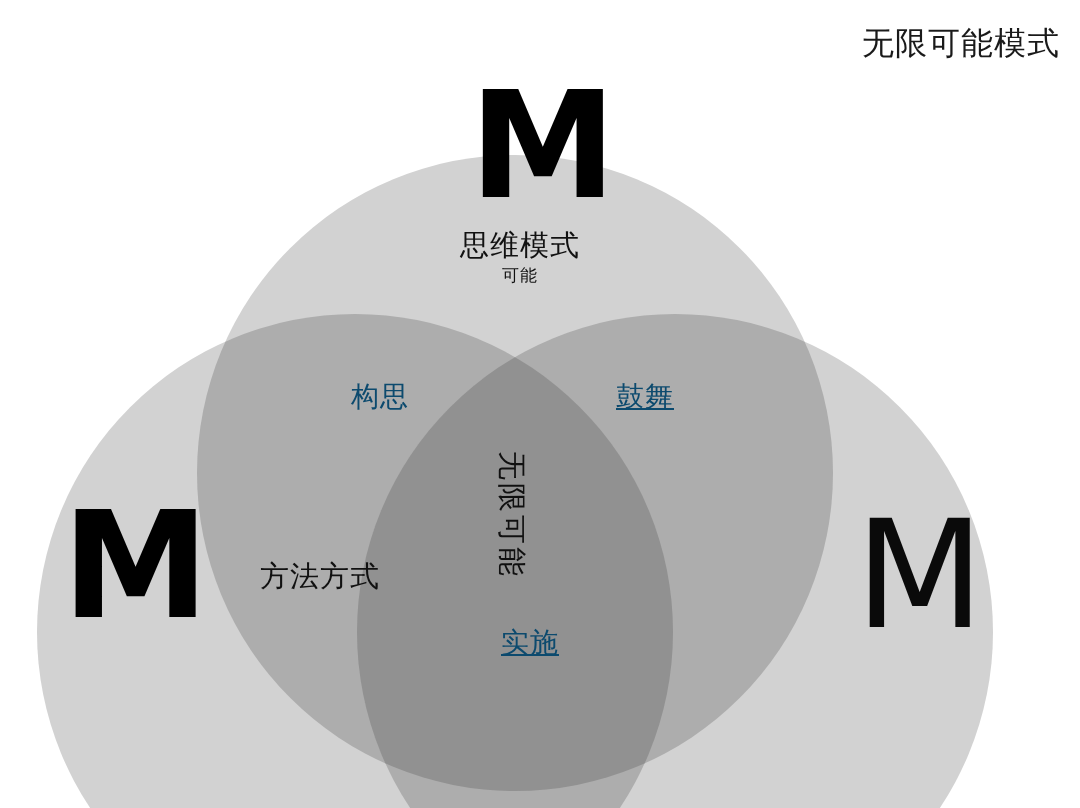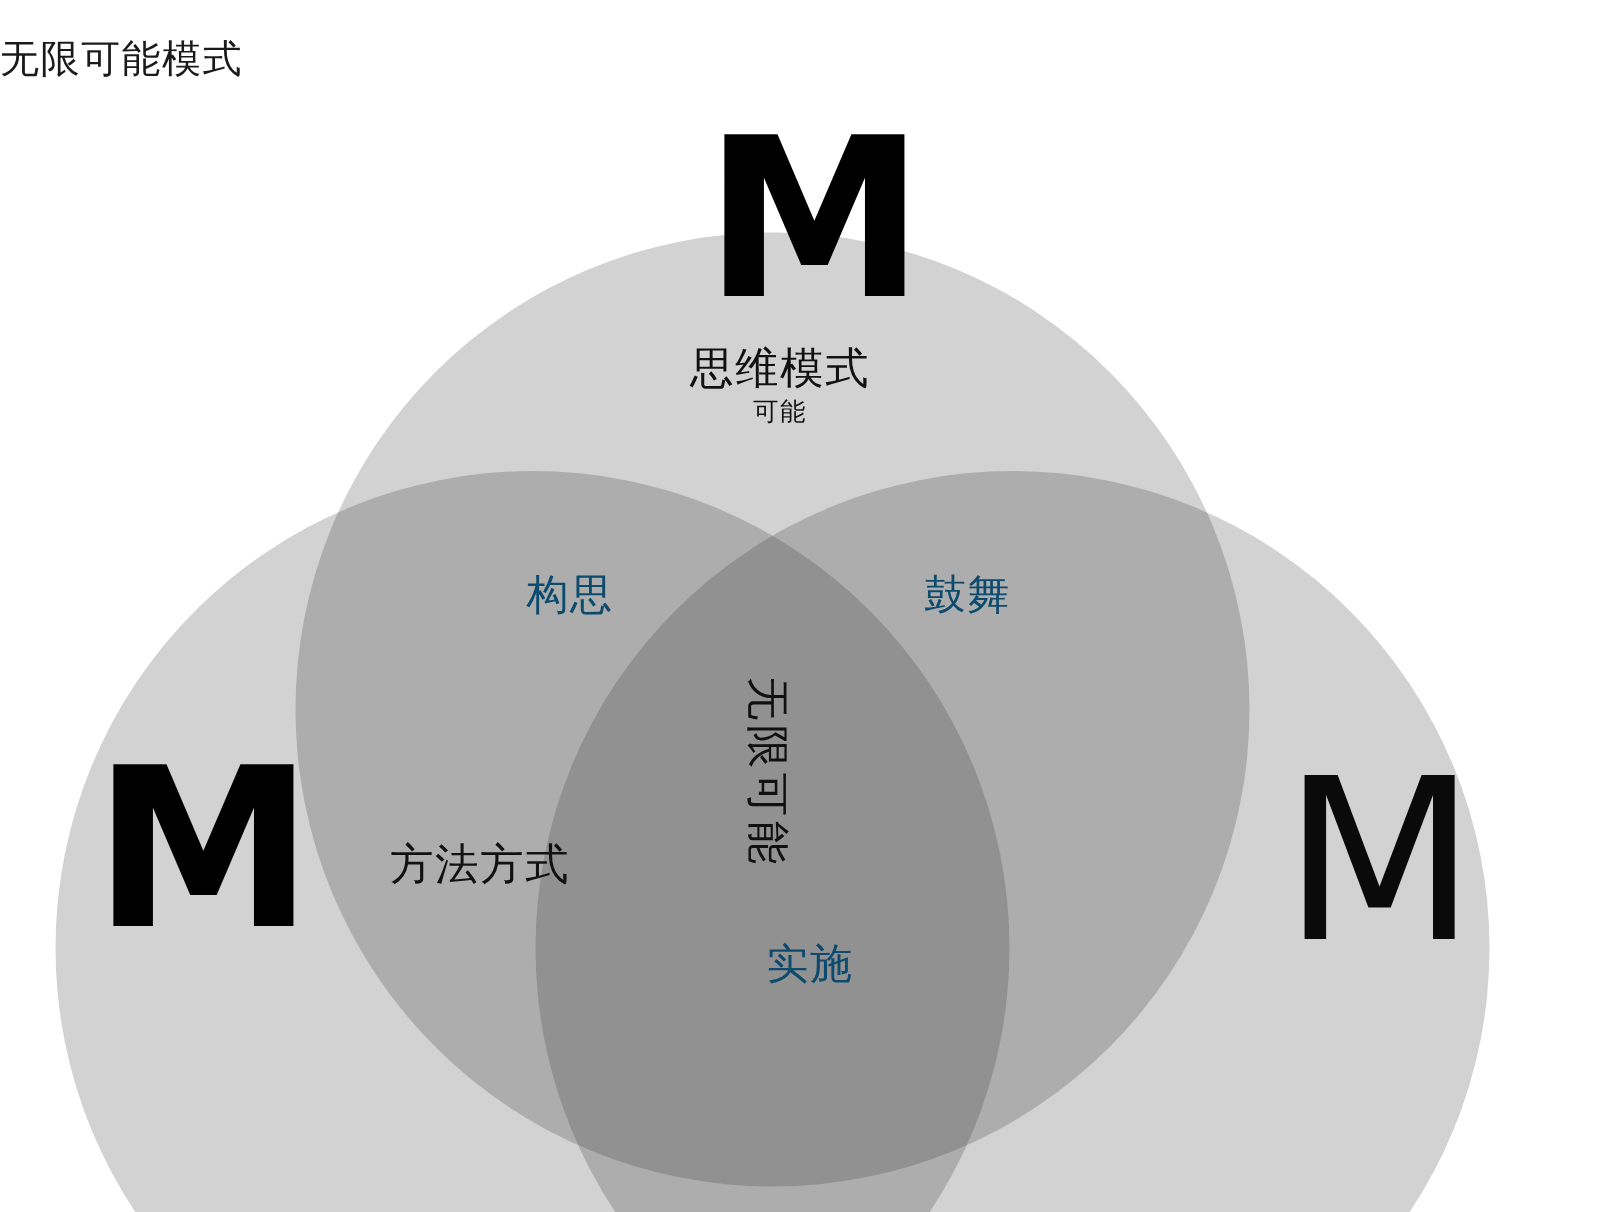--- a/index.html
+++ b/index.html
@@ -22,22 +22,22 @@
     height: 808px;
     background: #ffffff;
   }
 
   
   .diagram-title {
     position: absolute;
     left: 0;
     top: 22px;
     width: 1060px;
-    text-align: left;
-    font-size: 26px;
+    text-align: right;
+    font-size: 32px;
     font-weight: 500;
     letter-spacing: 1px;
     color: #1a1a1a;
     white-space: nowrap;
   }
 
   
   #venn {
     position: absolute;
     left: 0;
@@ -125,22 +125,22 @@
   #label-right  { left: 718px; top: 537px; width: 190px; text-align: left; }
 
   
   .overlap-label {
     font-size: 28px;
     font-weight: 400;
     color: #0c4a6e;
     letter-spacing: 1px;
   }
   #label-conceive  { left: 280px; top: 380px; width: 200px; }
-  #label-inspire   { left: 545px; top: 380px; width: 200px; }
-  #label-implement { left: 440px; top: 626px; width: 200px; }
+  #label-inspire   { left: 545px; top: 380px; width: 200px; text-decoration: underline; }
+  #label-implement { left: 430px; top: 626px; width: 200px; text-decoration: underline; }
 
   
   #label-center {
     left: 452px;
     top: 426px;
     width: 120px;
     height: 180px;
   }
   #label-center .vtext {
     display: inline-block;

